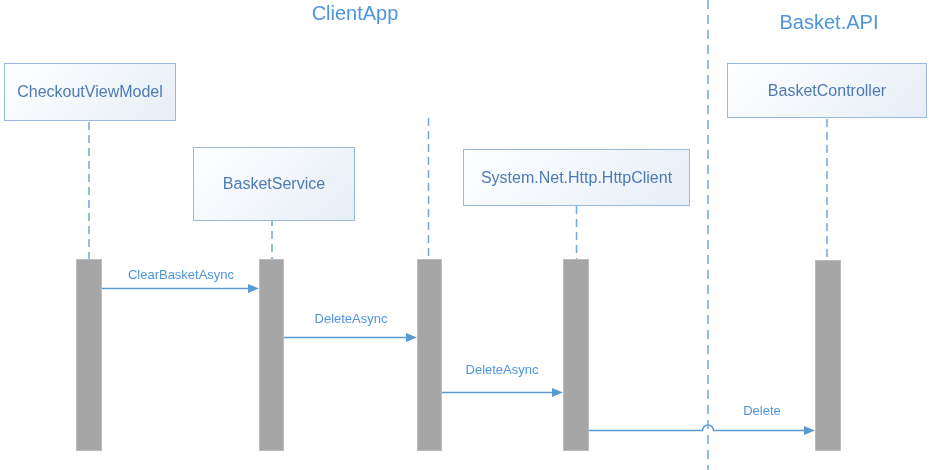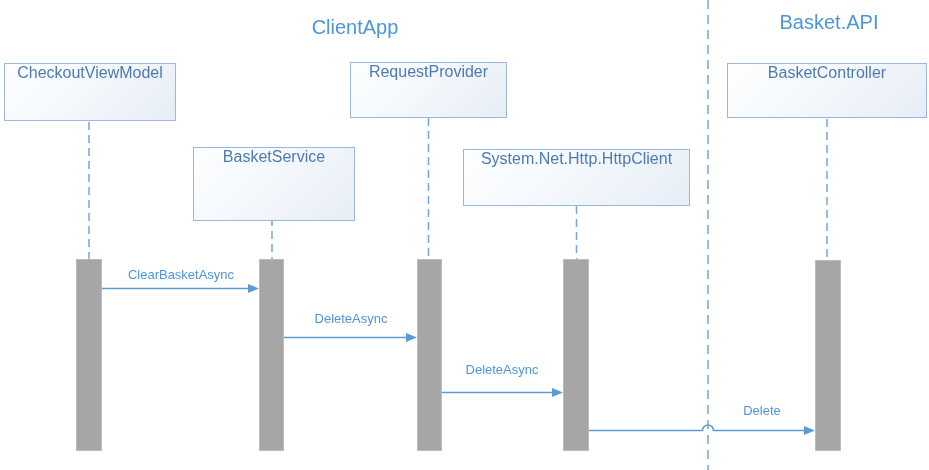--- a/index.html
+++ b/index.html
@@ -10,28 +10,28 @@
   }
   .layer{position:absolute;left:0;top:0;width:929px;height:470px;pointer-events:none;}
   .layer-under{z-index:1;}
   .layer-bars{z-index:2;}
   .layer-over{z-index:3;}
 
   .group-header{
     position:absolute;transform:translateX(-50%);
     font-size:20px;color:#4e95db;white-space:nowrap;z-index:4;
   }
-  .hdr-clientapp{left:355px;top:16px;}
+  .hdr-clientapp{left:355px;top:2px;}
   .hdr-basketapi{left:829px;top:11px;text-align:right;}
 
   .pbox{
     position:absolute;z-index:4;
     border:1px solid #9bb7dc;
     background:linear-gradient(135deg,#fdfeff 0%,#f4f8fc 45%,#e7edf6 100%);
-    display:flex;align-items:flex-start;justify-content:center;
+    display:flex;align-items:center;justify-content:center;
     font-size:16px;color:#4c7bb4;white-space:nowrap;
     box-sizing:border-box;
   }
   .box-checkout{left:4px;top:63px;width:172px;height:58px;}
   .box-basketservice{left:193px;top:147px;width:162px;height:74px;}
   .box-requestprovider{left:350px;top:62px;width:157px;height:56px;}
   .box-httpclient{left:463px;top:149px;width:227px;height:57px;}
   .box-basketcontroller{left:727px;top:63px;width:200px;height:55px;}
 
   .activation-bar{
@@ -96,23 +96,20 @@
 
   <div class="group-header hdr-clientapp">ClientApp</div>
   <div class="group-header hdr-basketapi">Basket.API</div>
 
   <div class="pbox box-checkout">
     <span>CheckoutViewModel</span>
   </div>
   <div class="pbox box-basketservice">
     <span>BasketService</span>
   </div>
-  <div class="pbox box-requestprovider">
-    <span>RequestProvider</span>
-  </div>
   <div class="pbox box-httpclient">
     <span>System.Net.Http.HttpClient</span>
   </div>
   <div class="pbox box-basketcontroller">
     <span>BasketController</span>
   </div>
 
   <div class="msg-label msg-1">ClearBasketAsync</div>
   <div class="msg-label msg-2">DeleteAsync</div>
   <div class="msg-label msg-3">DeleteAsync</div>

